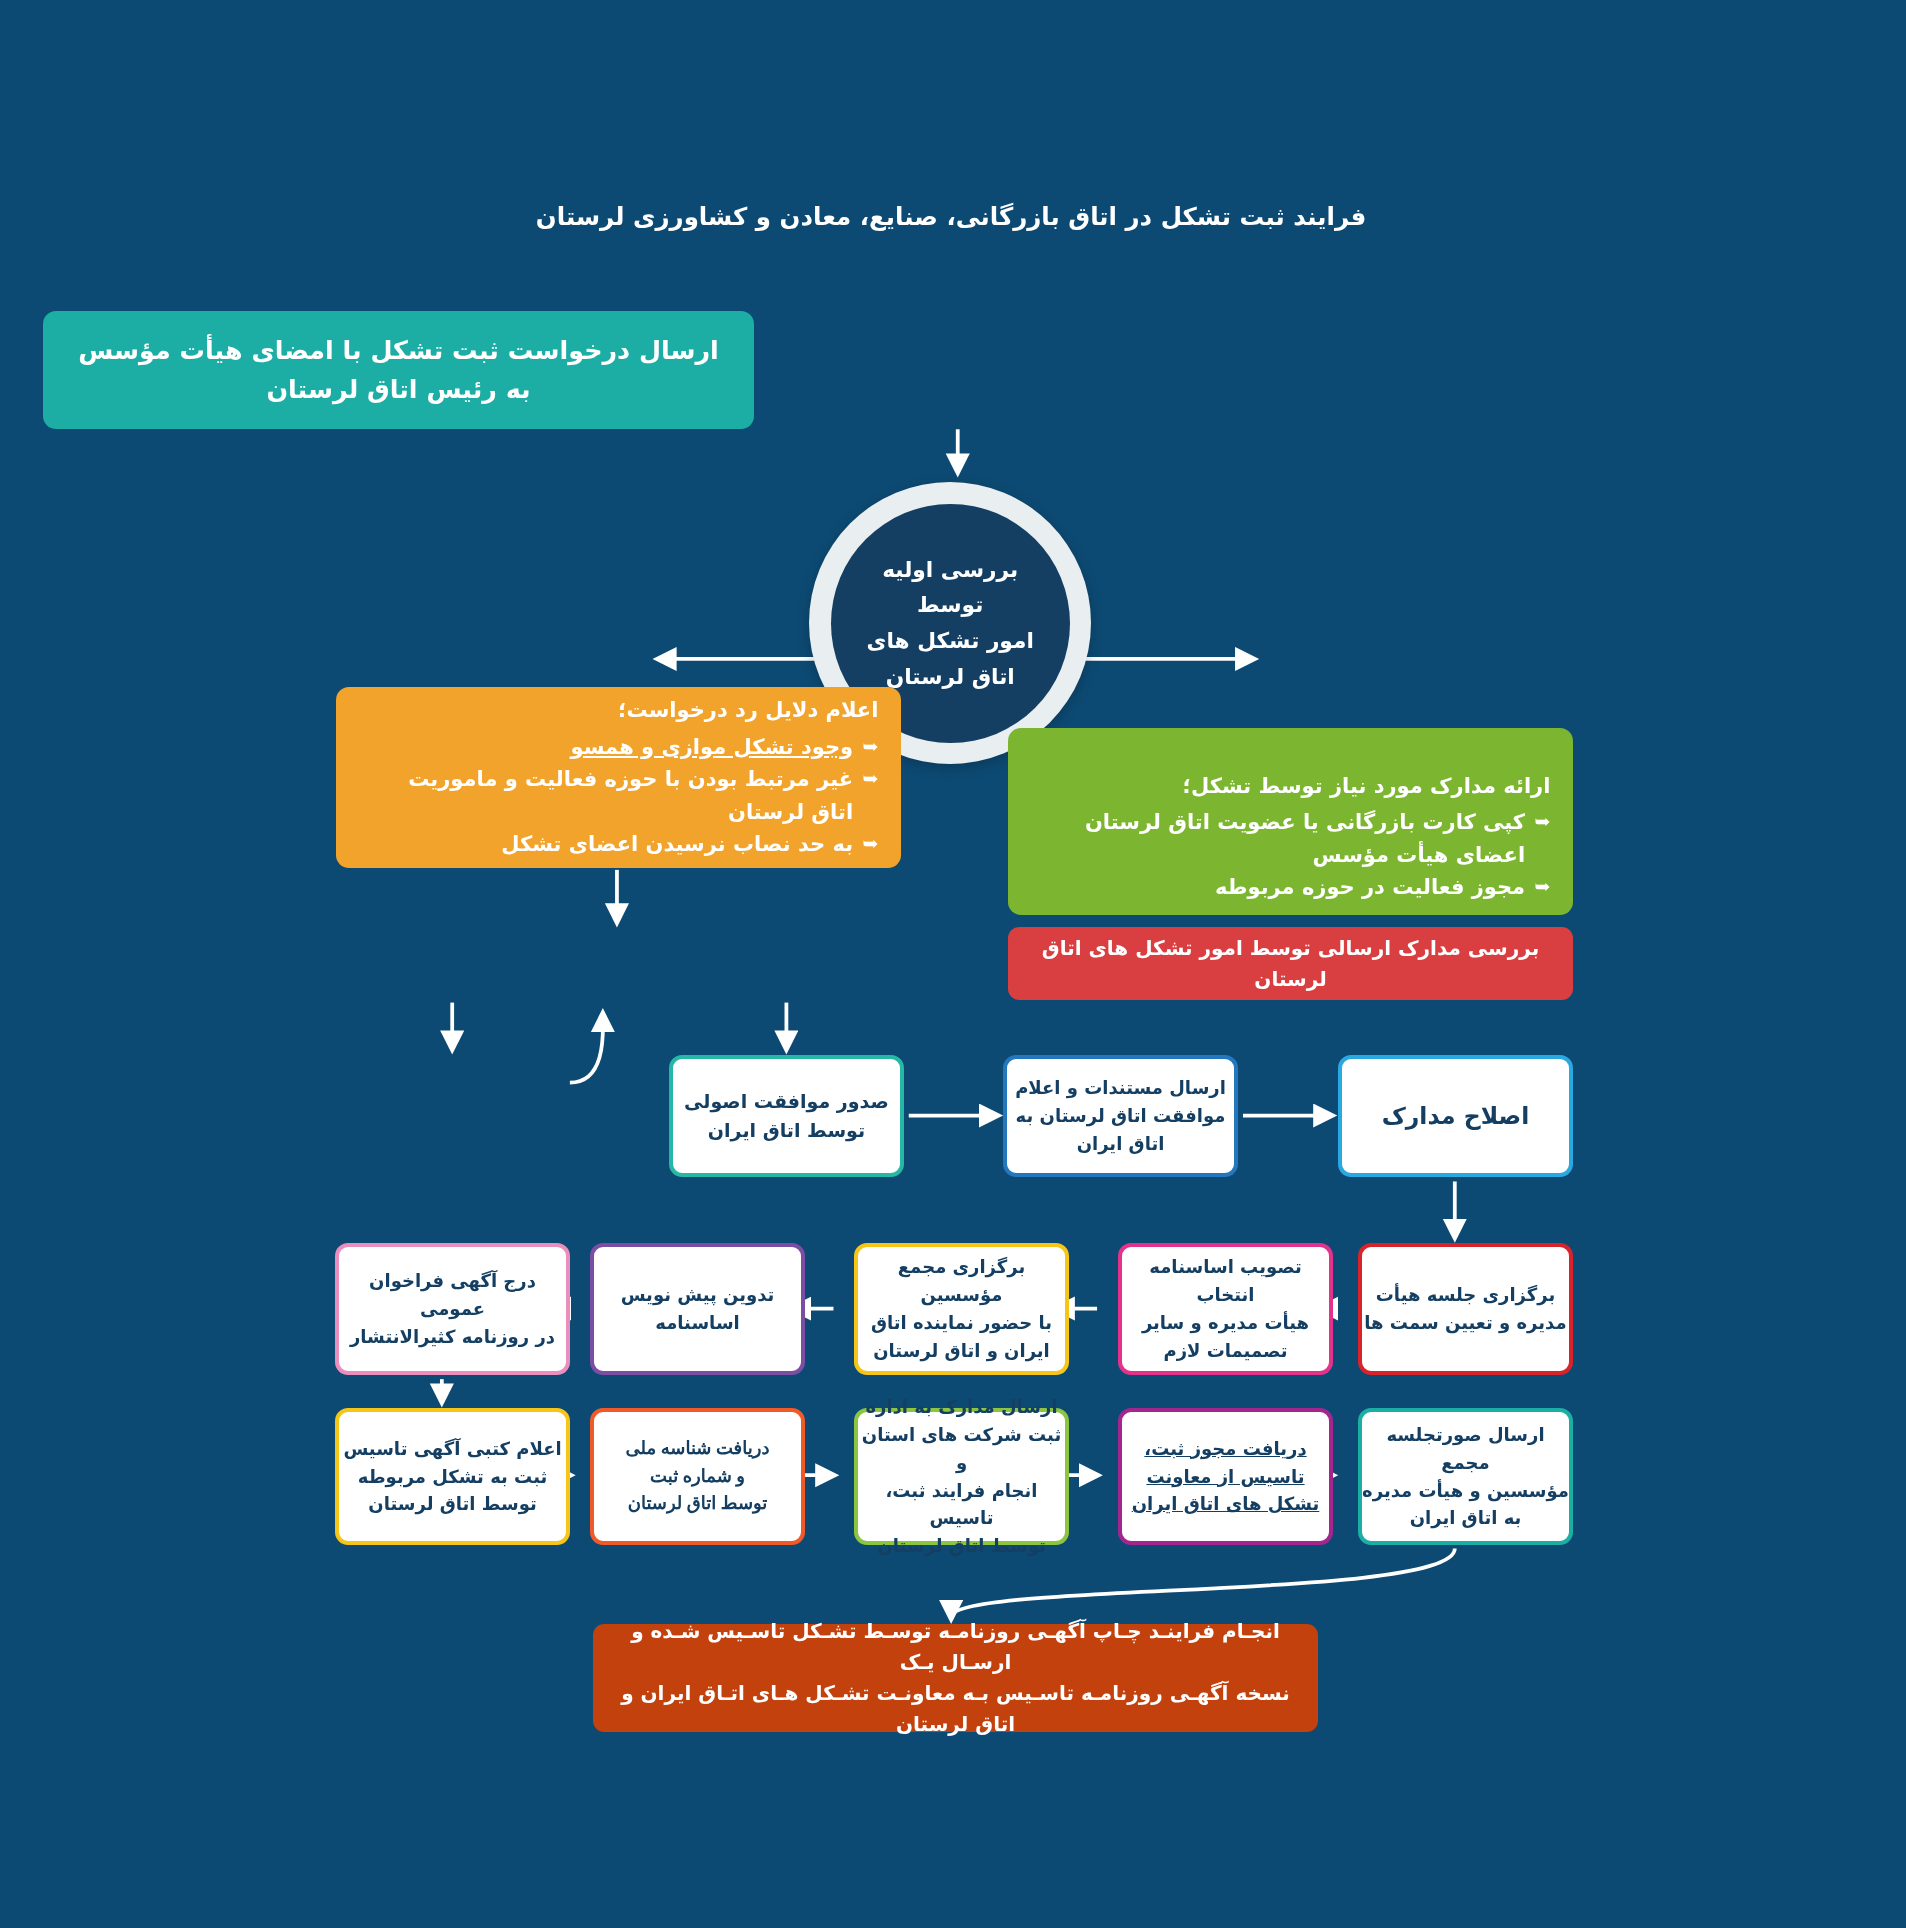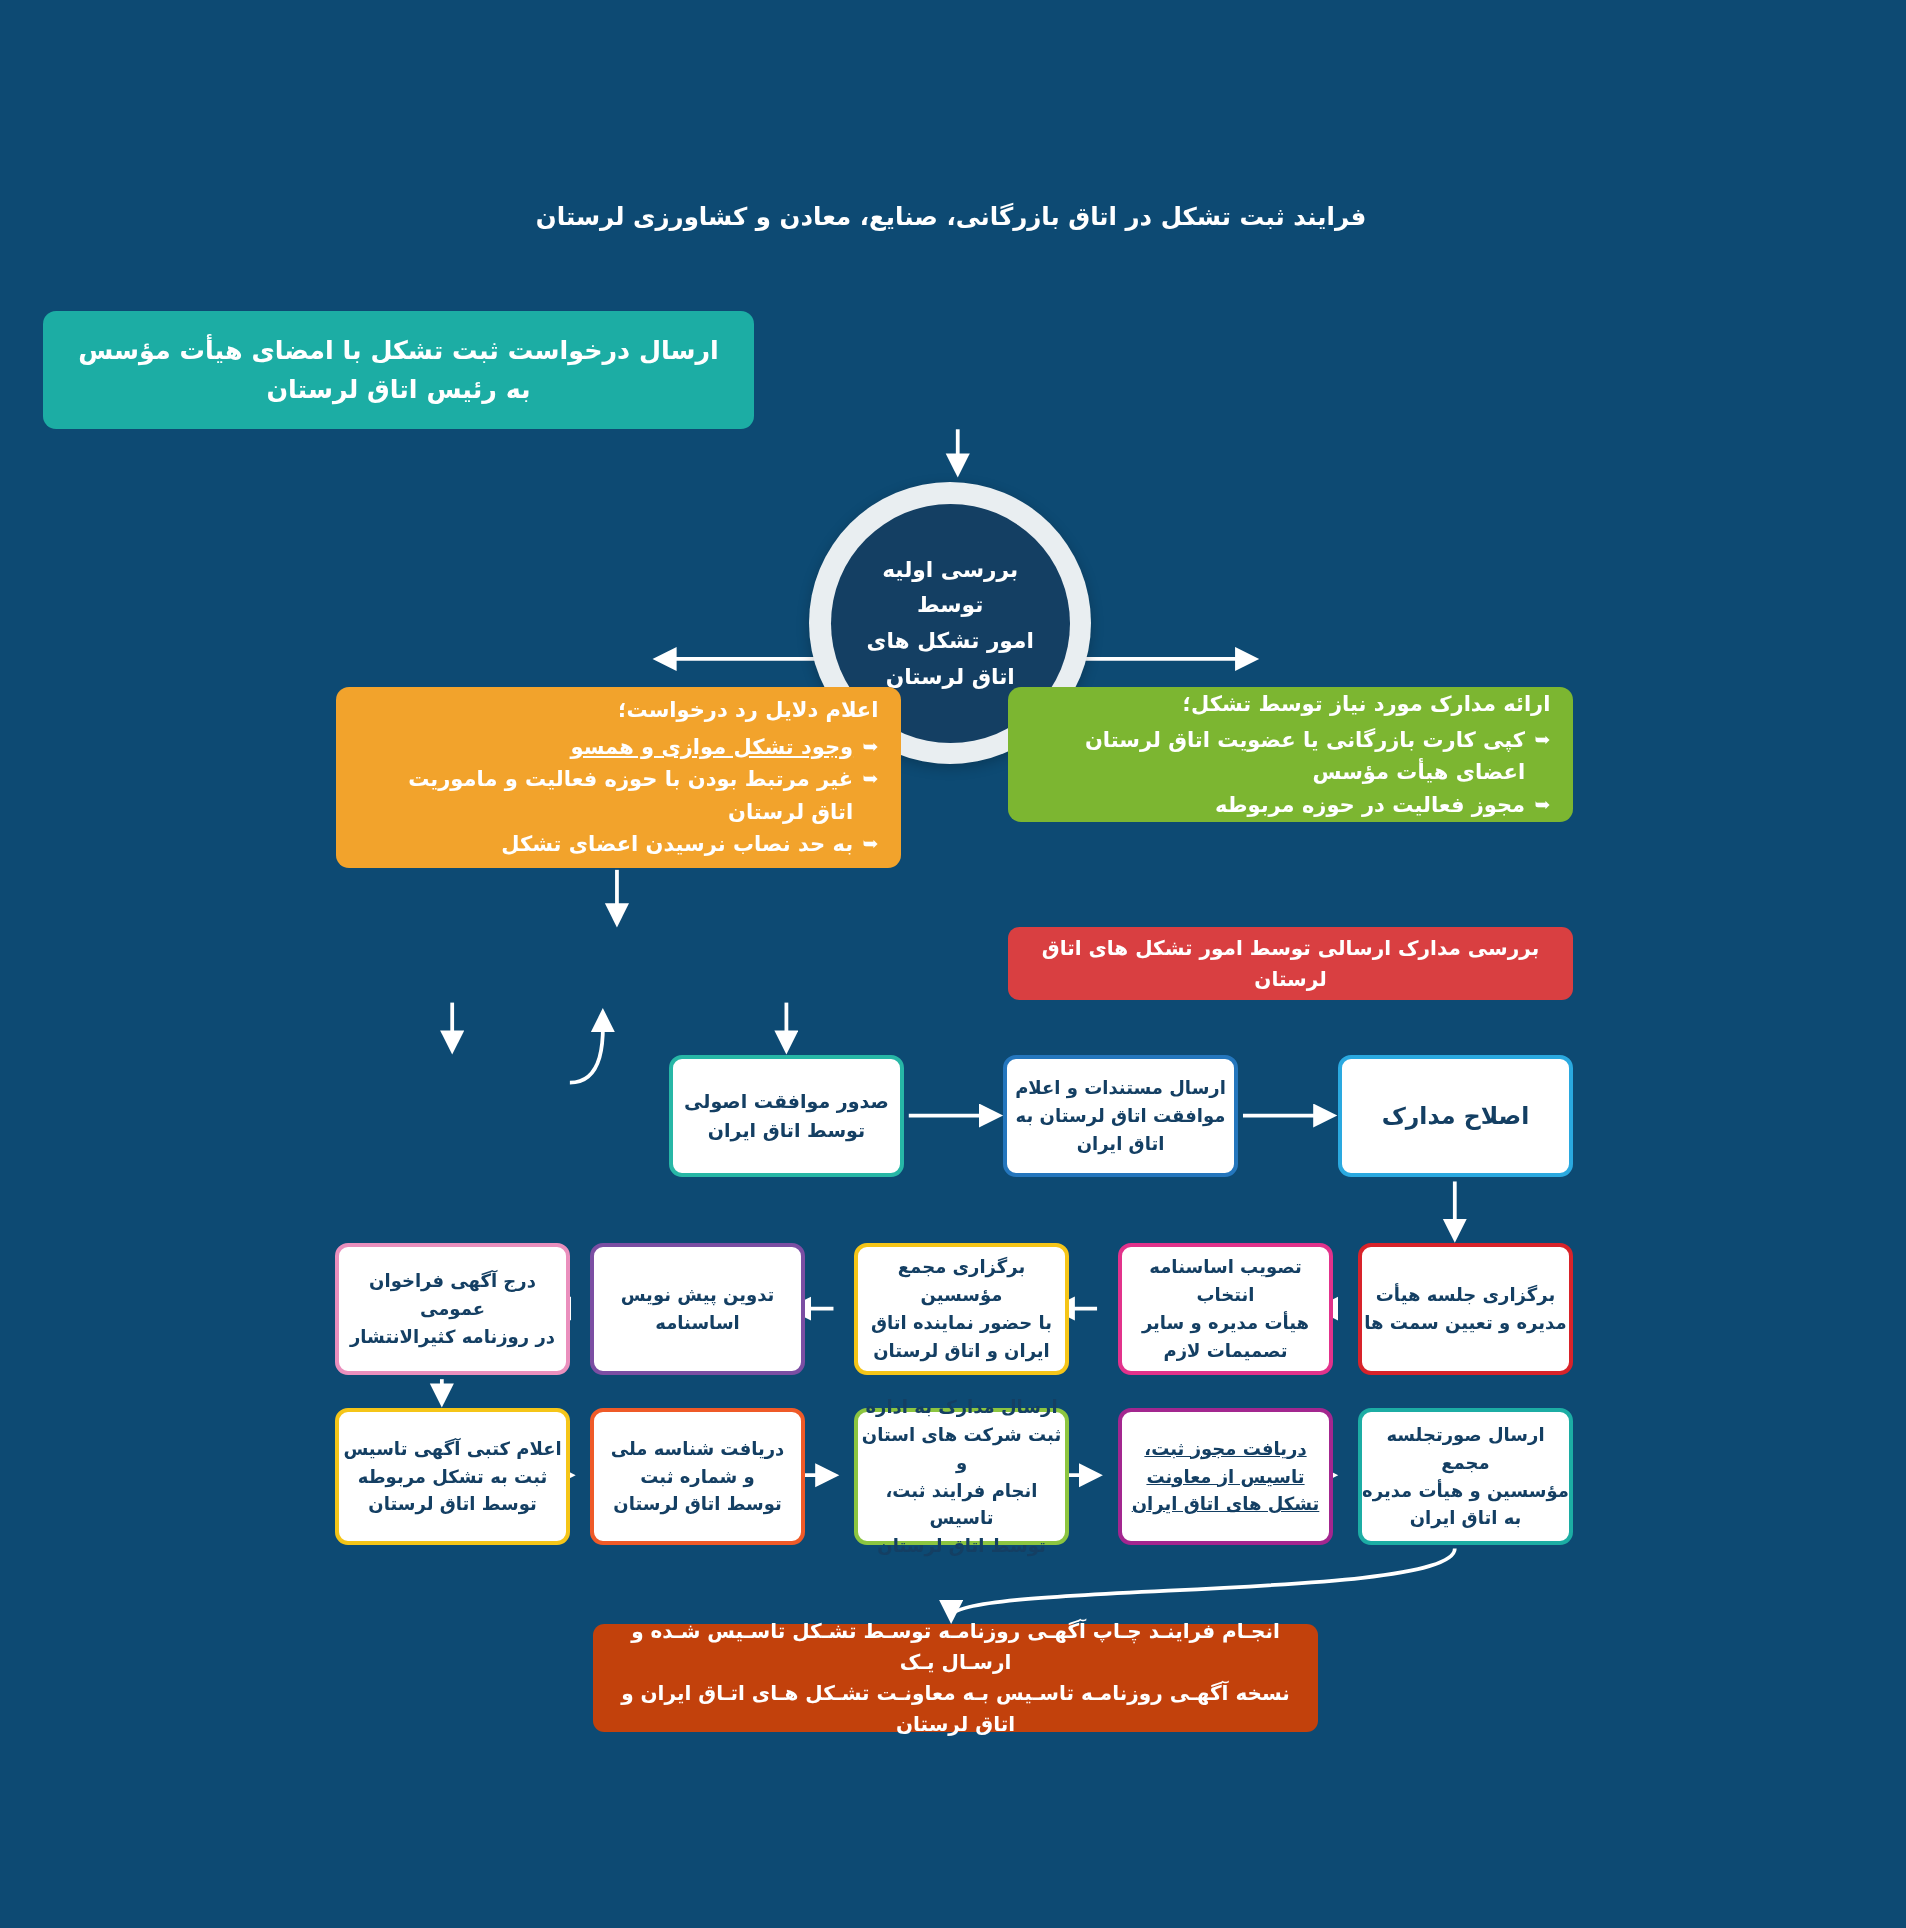--- a/index.html
+++ b/index.html
@@ -87,28 +87,29 @@
     text-align: center;
     color: #fff;
     font-weight: bold;
     font-size: 21.7px;
     line-height: 1.65;
     direction: rtl;
   }
 
   #n-green-docs {
     right: 334px;
-    top: 687px;
+    top: 728px;
     width: 565px;
-    height: 135px;
+    height: 187px;
     background: #7cb631;
     font-size: 21px;
     justify-content: flex-start;
     padding: 11.3px 22.6px 11.3px 17px;
     border-radius: 13px;
+    align-items: flex-end;
   }
   #n-orange-reject {
     right: 1006px;
     top: 687px;
     width: 565px;
     height: 181px;
     background: #f2a32c;
     font-size: 21px;
     justify-content: flex-start;
     padding: 11.3px 22.6px 11.3px 17px;
@@ -237,20 +238,21 @@
     border-color: #f5c518;
     font-size: 18px;
   }
   #n-national-id {
     right: 1102px;
     top: 1408px;
     width: 215px;
     height: 137px;
     border-color: #ef5a28;
     font-size: 18px;
+    font-family: Liberation Serif, serif;
   }
   #n-send-to-office {
     right: 838px;
     top: 1408px;
     width: 215px;
     height: 137px;
     border-color: #8cc540;
     font-size: 18px;
   }
   #n-get-license {

